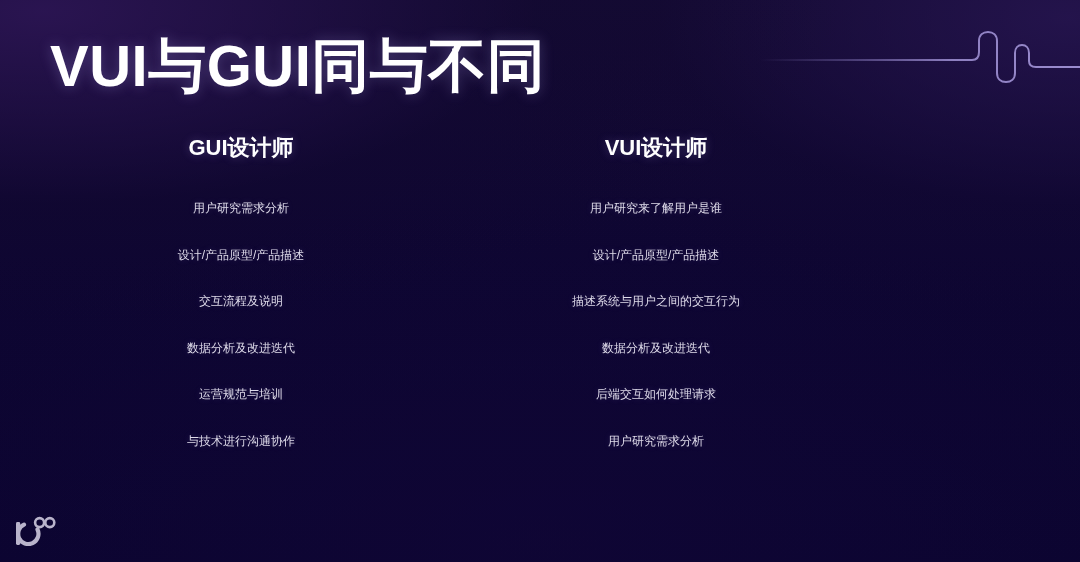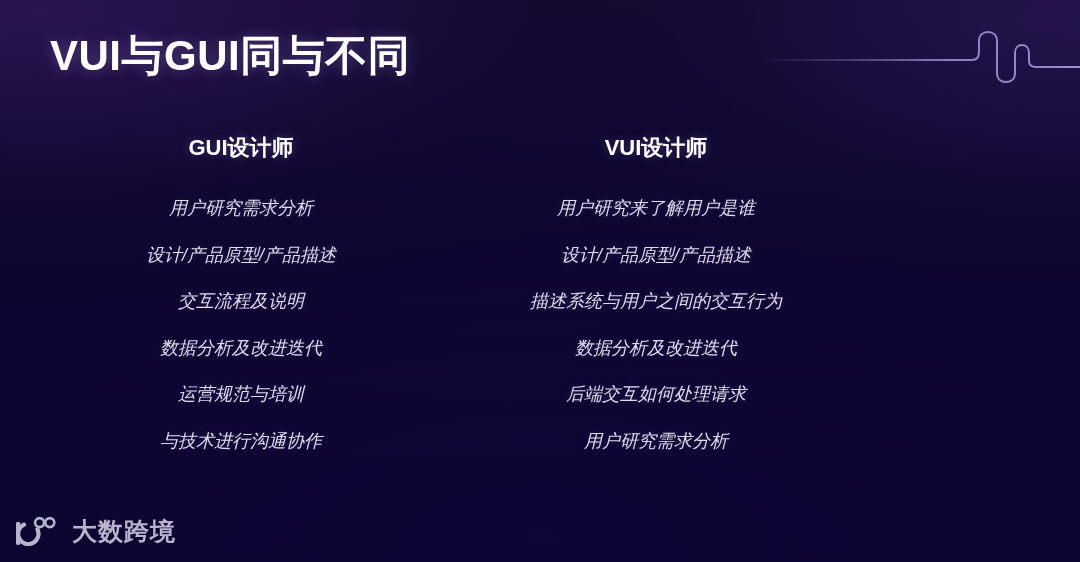--- a/index.html
+++ b/index.html
@@ -23,21 +23,21 @@
       radial-gradient(95% 85% at 50% 96%, rgba(18, 7, 56, 0.55) 0%, rgba(11, 4, 42, 0) 70%),
       linear-gradient(180deg, #130a33 0%, #0e0632 45%, #0b0430 100%);
     overflow: hidden;
   }
 
   
   .title {
     position: absolute;
     left: 50px;
     top: 28px;
-    font-size: 42px;
+    font-size: 58px;
     font-weight: bold;
     color: #ffffff;
     letter-spacing: 0.5px;
     white-space: nowrap;
     text-shadow: 0 0 14px rgba(190, 175, 255, 0.30);
   }
 
   
   .waveform {
     position: absolute;
@@ -68,28 +68,27 @@
   .col-header {
     font-size: 22px;
     font-weight: bold;
     color: #ffffff;
     line-height: 30px;
     margin-bottom: 32px;
     white-space: nowrap;
     text-shadow: 0 0 10px rgba(180, 165, 250, 0.28);
   }
   .col-item {
-    font-size: 18px;
+    font-size: 12px;
     color: #dfdcea;
     line-height: 26px;
     height: 26px;
     margin-bottom: 20.5px;
     white-space: nowrap;
     text-shadow: 0 0 6px rgba(150, 135, 220, 0.22);
-    font-style: italic;
   }
 
   
   .logo {
     position: absolute;
     left: 16px;
     bottom: 14px;
     display: flex;
     align-items: center;
     height: 34px;
@@ -163,16 +162,15 @@
 
   <div class="logo">
     <svg class="logo-mark" viewBox="0 0 46 30" xmlns="http://www.w3.org/2000/svg">
 
       <rect x="0" y="6" width="4.2" height="23" rx="1.4" fill="#b9b4cb"></rect>
       <path d="M21.5,13.5 A10.2,10.2 0 1 1 8.0,8.6" fill="none" stroke="#b9b4cb" stroke-width="4.2" stroke-linecap="round"></path>
 
       <circle cx="23.6" cy="6.6" r="4.5" fill="none" stroke="#b9b4cb" stroke-width="2.6"></circle>
       <circle cx="33.8" cy="6.6" r="4.5" fill="none" stroke="#b9b4cb" stroke-width="2.6"></circle>
     </svg>
-    <div class="logo-text">大数跨境</div>
   </div>
 
 </div>
 
 </body></html>

